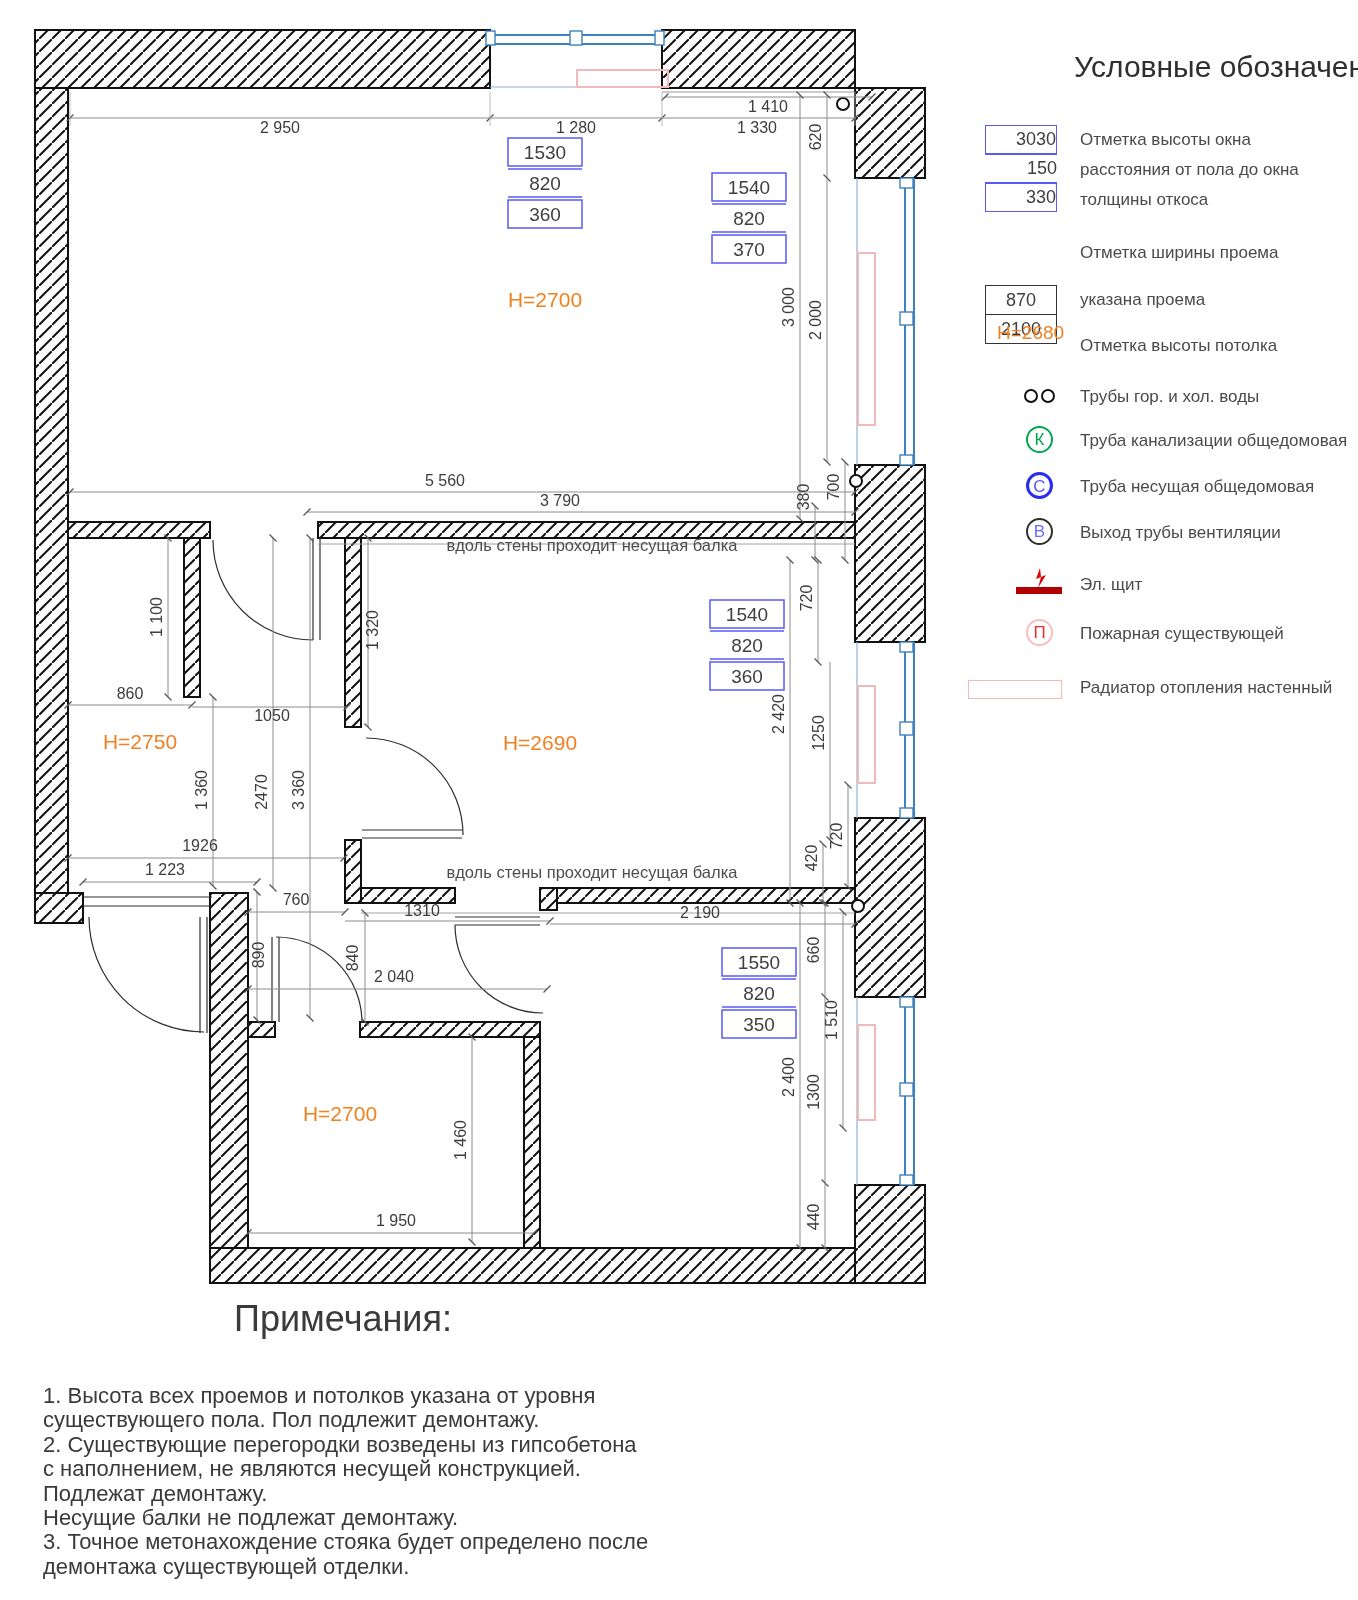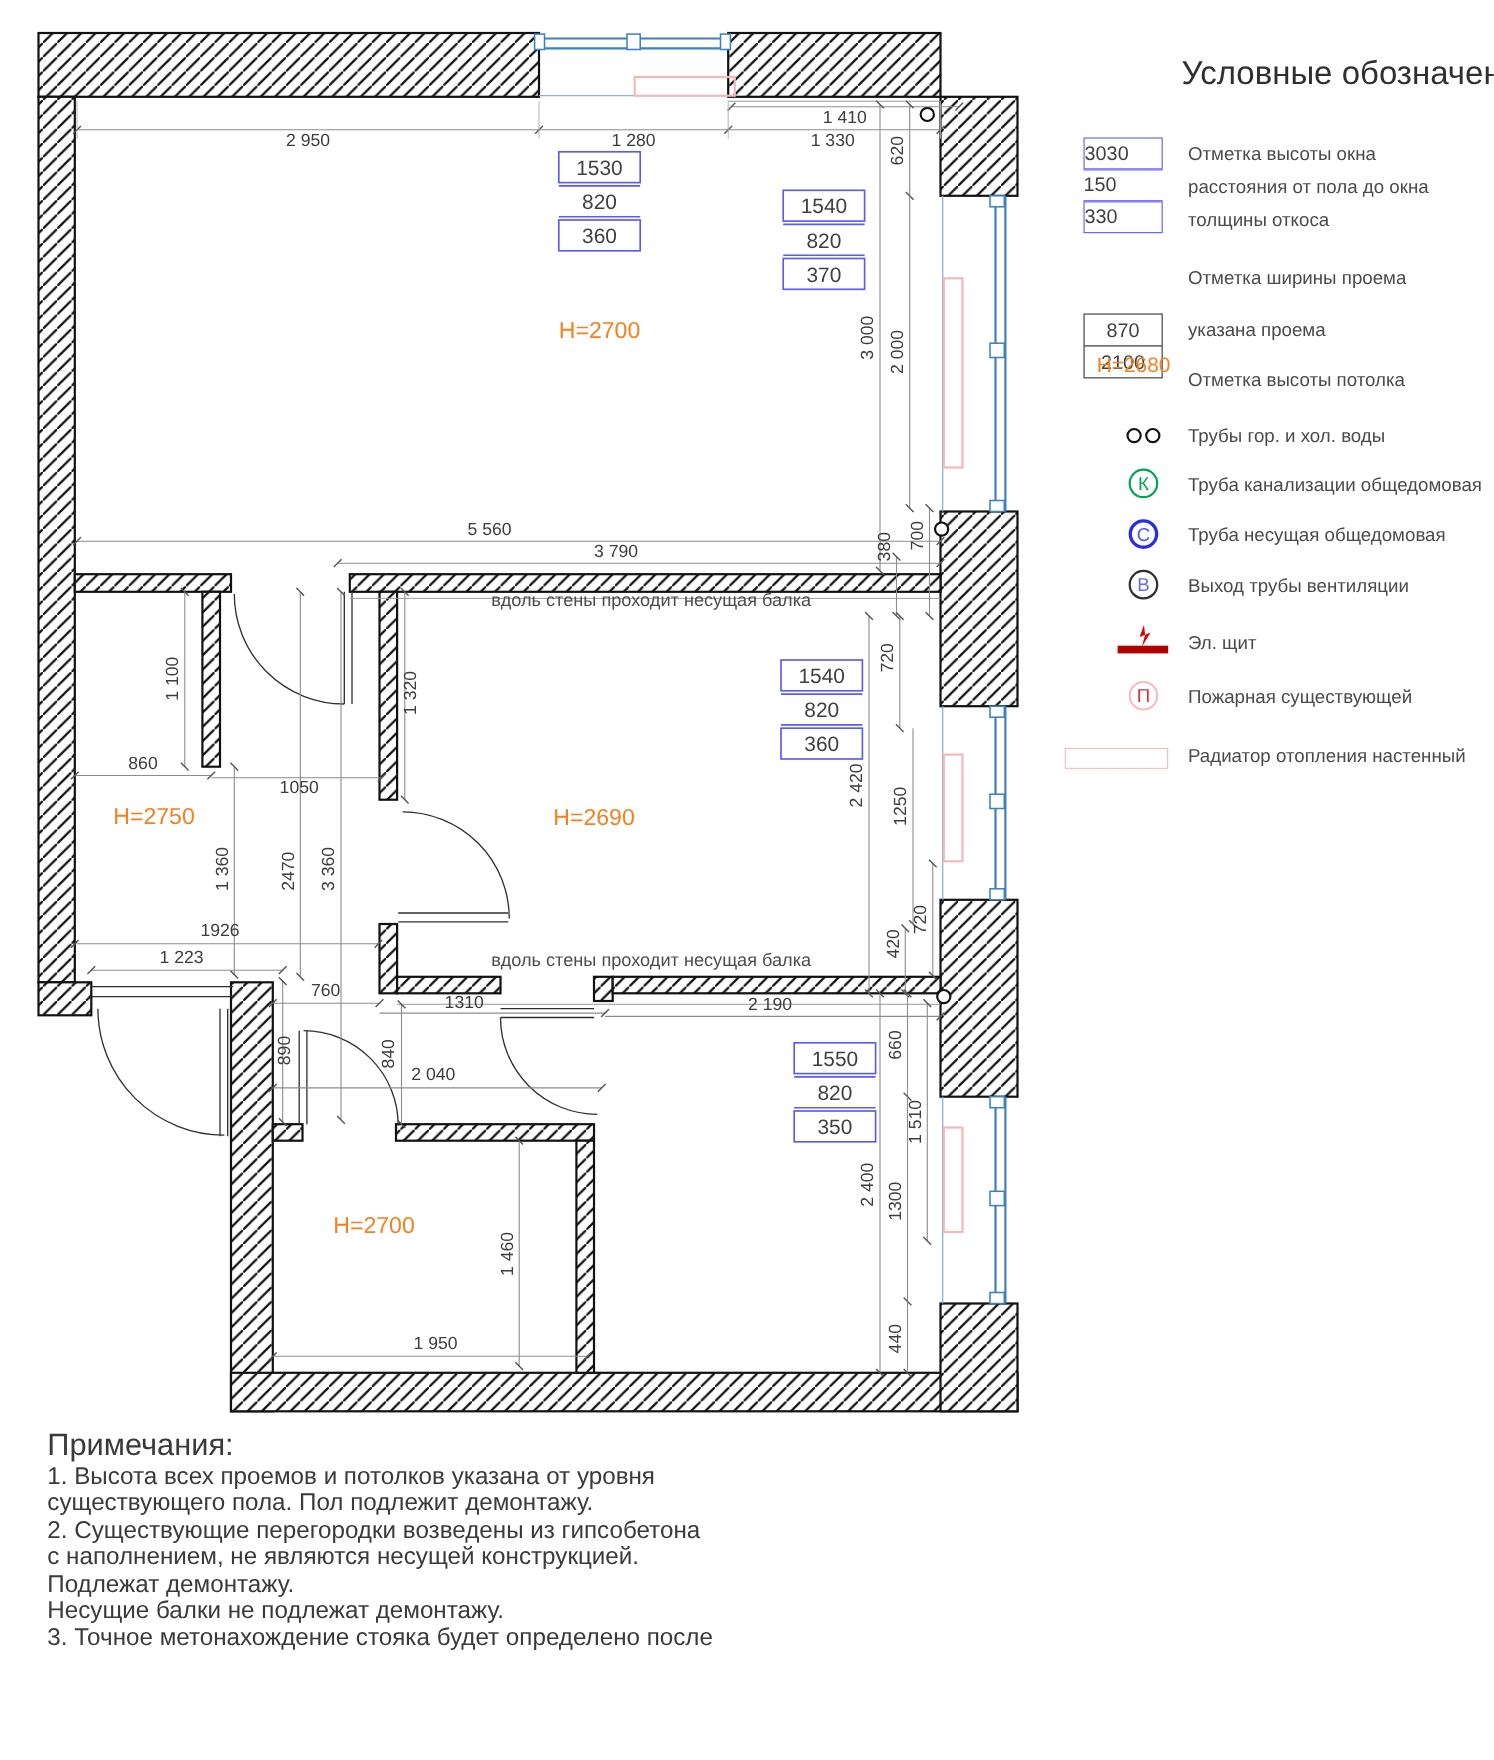--- a/index.html
+++ b/index.html
@@ -16,36 +16,36 @@
   .win{stroke:#3e81be;stroke-width:2;fill:none;}
   .winbox{stroke:#3e81be;stroke-width:1.4;fill:#fff;}
   .rad{stroke:#f2b9bb;stroke-width:2;fill:none;}
   .sbox{stroke:#5a5af5;stroke-width:1.5;fill:#fff;}
   .sline{stroke:#5a5af5;stroke-width:1.5;}
 
   
   #legend{position:absolute;left:950px;top:40px;width:405px;height:680px;}
   .lg-title{position:absolute;left:124px;top:10px;font-size:30px;color:#2f2f2f;white-space:nowrap;}
   .lbox{position:absolute;left:35px;width:72px;height:29px;box-sizing:border-box;border:1.6px solid #5a5af5;
-        text-align:left;font-size:18px;line-height:27px;color:#3f3f3f;background:#fff;}
+        text-align:right;font-size:18px;line-height:27px;color:#3f3f3f;background:#fff;}
   .lbox.mid{border-left:none;border-right:none;}
   .kbox{position:absolute;left:35px;width:72px;height:30px;box-sizing:border-box;border:1.6px solid #333;
         text-align:center;font-size:18px;line-height:28px;color:#3f3f3f;background:#fff;margin-top:47px;}
   .llab{position:absolute;left:130px;font-size:17px;color:#4a4a4a;white-space:nowrap;}
   .lgc{position:absolute;width:27px;height:27px;border-radius:50%;box-sizing:border-box;
        text-align:center;font-size:17px;line-height:24px;}
   .hmark{position:absolute;left:47px;top:282px;color:#f08222;font-size:19px;}
   .pipes{position:absolute;left:74px;top:349px;width:40px;height:14px;}
   .pipes span{display:inline-block;width:10px;height:10px;border:2.6px solid #111;border-radius:50%;margin-right:3px;background:#fff;}
   .elbar{position:absolute;left:66px;top:547px;width:46px;height:7px;background:#b00000;}
   .radleg{position:absolute;left:18px;top:640px;width:94px;height:19px;border:1.6px solid #f2b9bb;box-sizing:border-box;background:#fff;}
 
   
   #notes{position:absolute;left:43px;top:1298px;width:600px;}
-  .n-title{font-size:28px;color:#3a3a3a;}
+  .n-title{font-size:36px;color:#3a3a3a;margin-bottom:44px;text-align:center;}
   .n-line{font-size:22px;color:#3a3a3a;line-height:24.4px;white-space:nowrap;}
 </style>
 </head>
 <body>
 
 <svg id="plan-svg" width="945" height="1300" viewBox="0 0 945 1300">
   <defs>
     <pattern id="hatch" width="13" height="13" patternUnits="userSpaceOnUse">
       <rect width="13" height="13" fill="#fff"></rect>
       <line x1="0" y1="13" x2="13" y2="0" stroke="#111" stroke-width="2"></line>
@@ -341,13 +341,14 @@
 
 <div id="notes">
   <div class="n-title">Примечания:</div>
   <div class="n-line">1. Высота всех проемов и потолков указана от уровня</div>
   <div class="n-line">существующего пола. Пол подлежит демонтажу.</div>
   <div class="n-line">2. Существующие перегородки возведены из гипсобетона</div>
   <div class="n-line">с наполнением, не являются несущей конструкцией.</div>
   <div class="n-line">Подлежат демонтажу.</div>
   <div class="n-line">Несущие балки не подлежат демонтажу.</div>
   <div class="n-line">3. Точное метонахождение стояка будет определено после</div>
+  <div class="n-line">демонтажа существующей отделки.</div>
 </div>
 
 </body></html>

